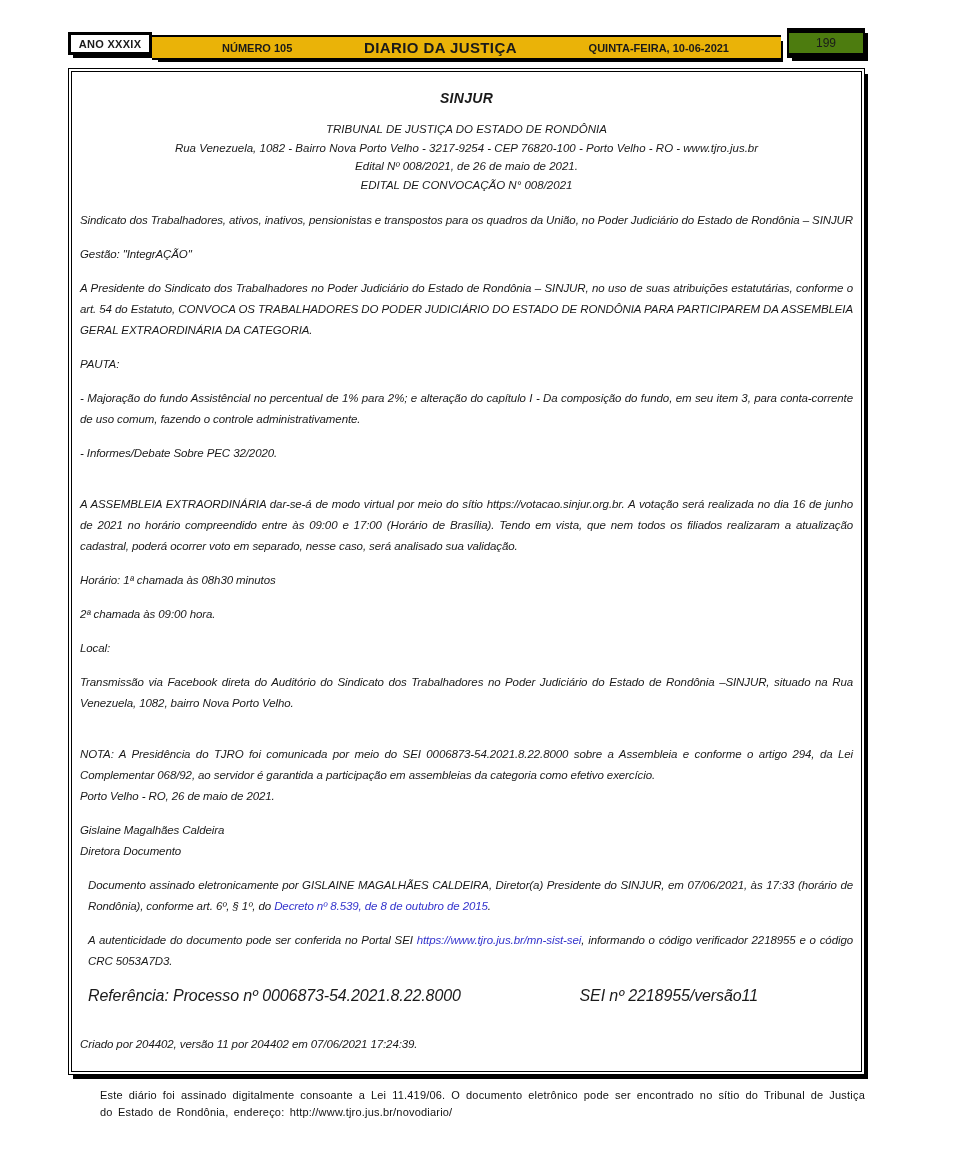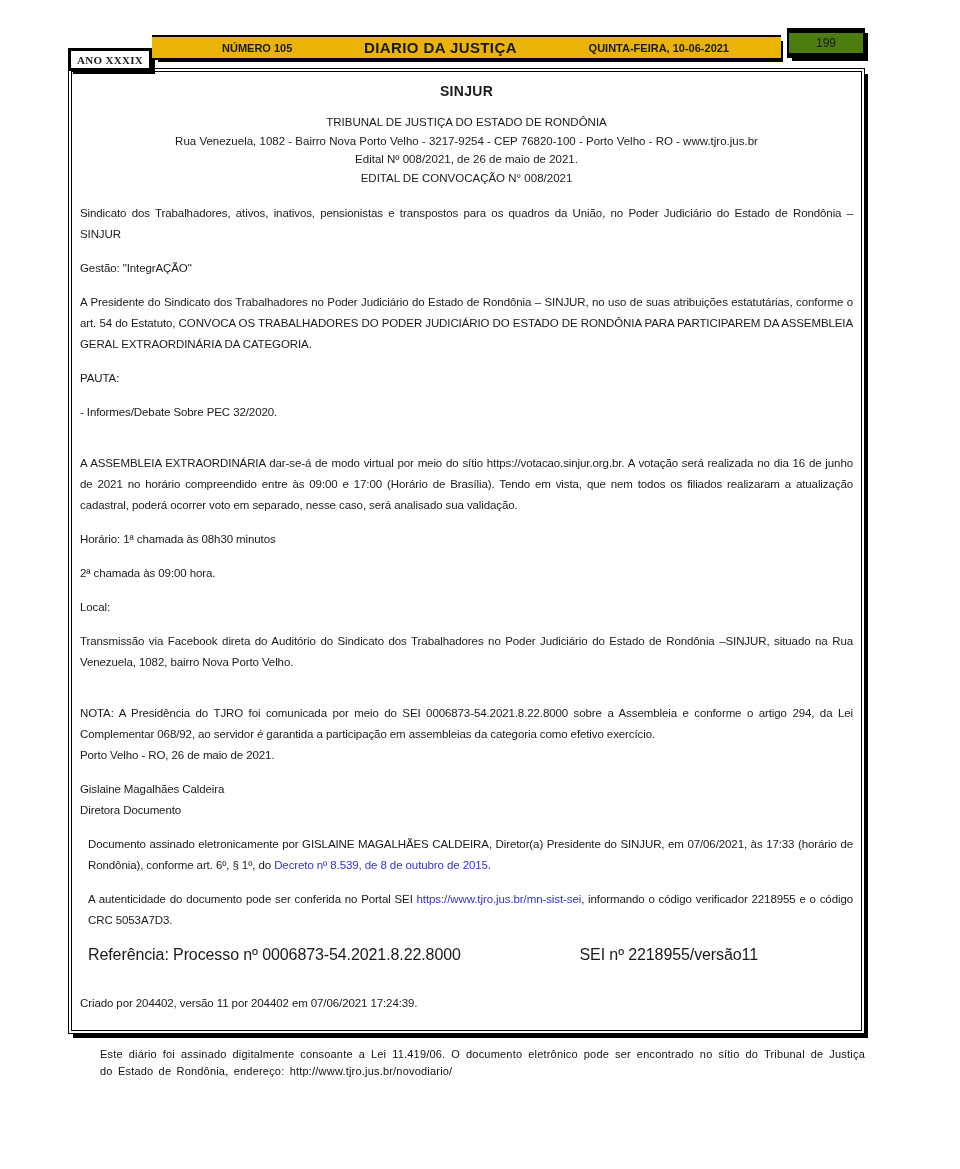--- a/index.html
+++ b/index.html
@@ -7,25 +7,25 @@
   body {
     width: 960px; height: 1169px; overflow: hidden;
     font-family: "Liberation Sans", "DejaVu Sans", sans-serif;
     color: #1a1a1a;
   }
   .page { padding: 28px 95px 0 68px; }
 
   
   .masthead { display: flex; align-items: flex-start; height: 38px; }
   .ano-box {
-    flex: 0 0 84px; margin-top: 20px;
+    flex: 0 0 84px; margin-top: 4px;
     border: 3px solid #000; box-shadow: 4px 4px 0 -1px #000;
     background: #fff; text-align: center;
     font-size: 11px; font-weight: bold; padding: 3px 0 2px;
-    letter-spacing: 0.3px; white-space: nowrap; font-family: Liberation Serif, serif;
+    letter-spacing: 0.3px; white-space: nowrap;
   }
   .mast-bar {
     flex: 1 1 auto; margin-top: 7px;
     border-top: 2px solid #000; border-bottom: 2px solid #000;
     box-shadow: 4px 4px 0 -2px #000;
     display: flex; align-items: center; justify-content: space-between;
     padding: 2px 52px 2px 70px; background: #eab308;
   }
   .mast-small { font-size: 11px; font-weight: bold; white-space: nowrap; }
   .mast-title { font-size: 15px; font-weight: bold; letter-spacing: 0.4px; white-space: nowrap; }
@@ -36,21 +36,21 @@
     background: #4d7c0f; text-align: center;
     font-size: 12px; padding: 3px 0; white-space: nowrap;
   }
 
   
   .doc-box {
     margin-top: 2px;
     border: 1px solid #000; padding: 2px;
     box-shadow: 4px 5px 0 -1px #000; background: #fff;
   }
-  .doc-inner { border: 1px solid #000; padding: 7px 8px 16px; }
+  .doc-inner { border: 1px solid #000; padding: 14px 8px 16px; font-style: italic; }
 
   .sec-title { text-align: center; font-size: 14px; font-weight: bold; margin: 4px 0 14px; letter-spacing: 0.3px; }
   .head-lines { text-align: center; font-size: 11.5px; line-height: 18.5px; margin-bottom: 16px; }
 
   .para { font-size: 11.5px; line-height: 21px; margin-bottom: 13px; letter-spacing: -0.1px; }
   .pline { display: block; text-align: justify; }
   .para.gap-lg { margin-bottom: 30px; }
   .para.indent { padding-left: 8px; }
   .doc-link { color: #3333cc; text-decoration: none; cursor: pointer; }
 
@@ -103,20 +103,23 @@
           </p>
           <p class="para">
             <span class="pline"><span>Gestão: "IntegrAÇÃO"</span></span>
           </p>
           <p class="para">
             <span class="pline"><span>A Presidente do Sindicato dos Trabalhadores no Poder Judiciário do Estado de Rondônia – SINJUR, no uso de suas atribuições estatutárias, conforme o art. 54 do Estatuto, CONVOCA OS TRABALHADORES DO PODER JUDICIÁRIO DO ESTADO DE RONDÔNIA PARA PARTICIPAREM DA ASSEMBLEIA GERAL EXTRAORDINÁRIA DA CATEGORIA.</span></span>
           </p>
           <p class="para">
             <span class="pline"><span>PAUTA:</span></span>
           </p>
+          <p class="para">
+            <span class="pline"><span>- Majoração do fundo Assistêncial no percentual de 1% para 2%; e alteração do capítulo I - Da composição do fundo, em seu item 3, para conta-corrente de uso comum, fazendo o controle administrativamente.</span></span>
+          </p>
           <p class="para gap-lg">
             <span class="pline"><span>- Informes/Debate Sobre PEC 32/2020.</span></span>
           </p>
           <p class="para">
             <span class="pline"><span>A ASSEMBLEIA EXTRAORDINÁRIA dar-se-á de modo virtual por meio do sítio https://votacao.sinjur.org.br. A votação será realizada no dia 16 de junho de 2021 no horário compreendido entre às 09:00 e 17:00 (Horário de Brasília). Tendo em vista, que nem todos os filiados realizaram a atualização cadastral, poderá ocorrer voto em separado, nesse caso, será analisado sua validação.</span></span>
           </p>
           <p class="para">
             <span class="pline"><span>Horário: 1ª chamada às 08h30 minutos</span></span>
           </p>
           <p class="para">

